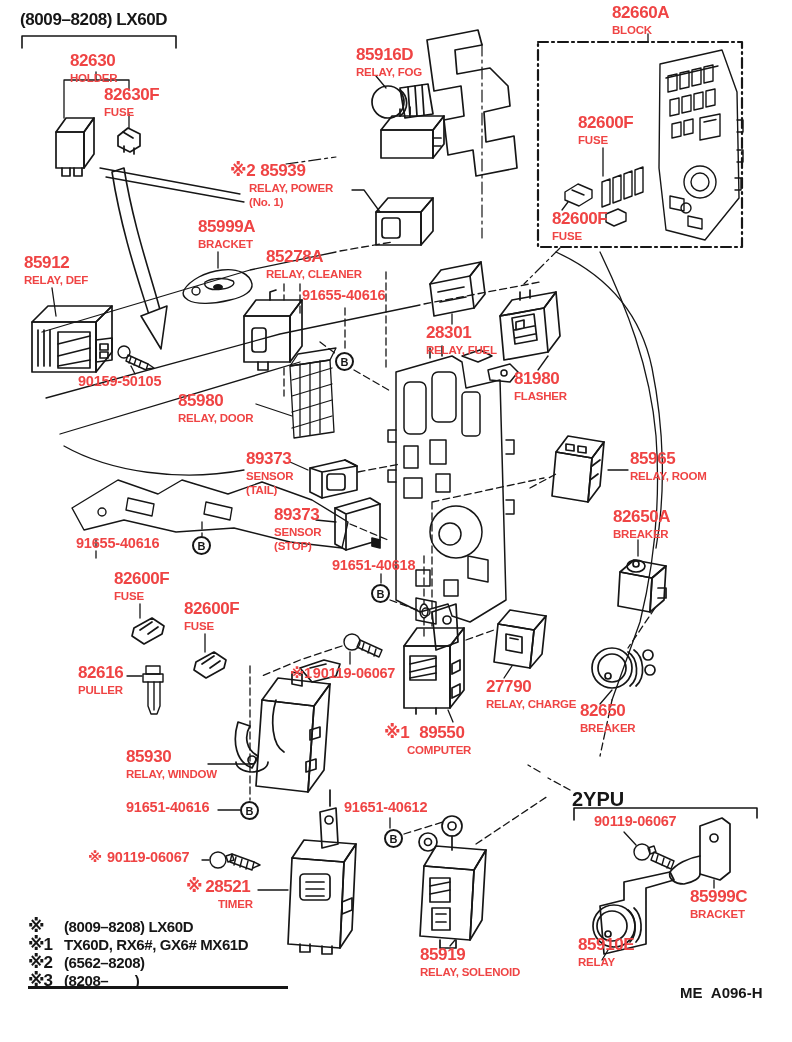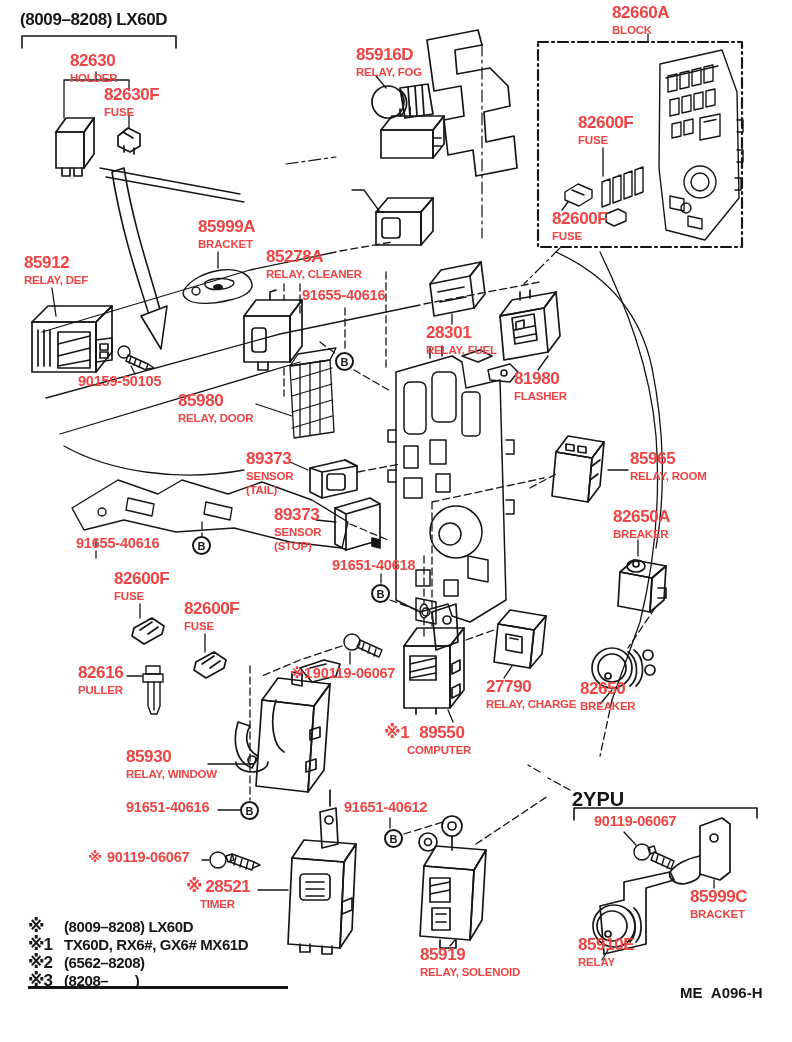--- a/index.html
+++ b/index.html
@@ -386,20 +386,25 @@
   <div class="desc">HOLDER</div>
 </div>
 <div class="lbl" style="left:104px;top:86px">
   <div class="num">82630F</div>
   <div class="desc">FUSE</div>
 </div>
 <div class="lbl" style="left:356px;top:46px">
   <div class="num">85916D</div>
   <div class="desc">RELAY, FOG</div>
 </div>
+<div class="lbl" style="left:230px;top:162px">
+  <div class="num"><span class="pfx">※2</span><span>85939</span></div>
+  <div class="desc" style="margin-left:19px">RELAY, POWER</div>
+  <div class="desc" style="margin-left:19px">(No. 1)</div>
+</div>
 <div class="lbl" style="left:612px;top:4px">
   <div class="num">82660A</div>
   <div class="desc">BLOCK</div>
 </div>
 <div class="lbl" style="left:578px;top:114px">
   <div class="num">82600F</div>
   <div class="desc">FUSE</div>
 </div>
 <div class="lbl" style="left:552px;top:210px">
   <div class="num">82600F</div>
@@ -475,37 +480,37 @@
   <div class="num sm"><span class="pfx" style="margin-right:1px">※1</span><span>90119-06067</span></div>
 </div>
 <div class="lbl" style="left:486px;top:678px">
   <div class="num">27790</div>
   <div class="desc">RELAY, CHARGE</div>
 </div>
 <div class="lbl" style="left:384px;top:724px">
   <div class="num"><span class="pfx" style="margin-right:10px">※1</span><span>89550</span></div>
   <div class="desc" style="margin-left:23px">COMPUTER</div>
 </div>
-<div class="lbl" style="left:580px;top:680px">
+<div class="lbl" style="left:580px;top:702px">
   <div class="num">82650</div>
   <div class="desc">BREAKER</div>
 </div>
 <div class="lbl" style="left:126px;top:748px">
   <div class="num">85930</div>
   <div class="desc">RELAY, WINDOW</div>
 </div>
 <div class="lbl" style="left:126px;top:800px">
   <div class="num sm">91651-40616</div>
 </div>
 <div class="lbl" style="left:88px;top:850px">
   <div class="num sm"><span class="pfx">※</span><span>90119-06067</span></div>
 </div>
 <div class="lbl" style="left:186px;top:878px">
   <div class="num"><span class="pfx" style="margin-right:3px">※</span><span>28521</span></div>
-  <div class="desc" style="margin-left:14px">TIMER</div>
+  <div class="desc" style="margin-left:32px">TIMER</div>
 </div>
 <div class="lbl" style="left:344px;top:800px">
   <div class="num sm">91651-40612</div>
 </div>
 <div class="lbl" style="left:420px;top:946px">
   <div class="num">85919</div>
   <div class="desc">RELAY, SOLENOID</div>
 </div>
 <div class="grp" style="left:572px;top:788px">2YPU</div>
 <div class="lbl" style="left:594px;top:814px">

